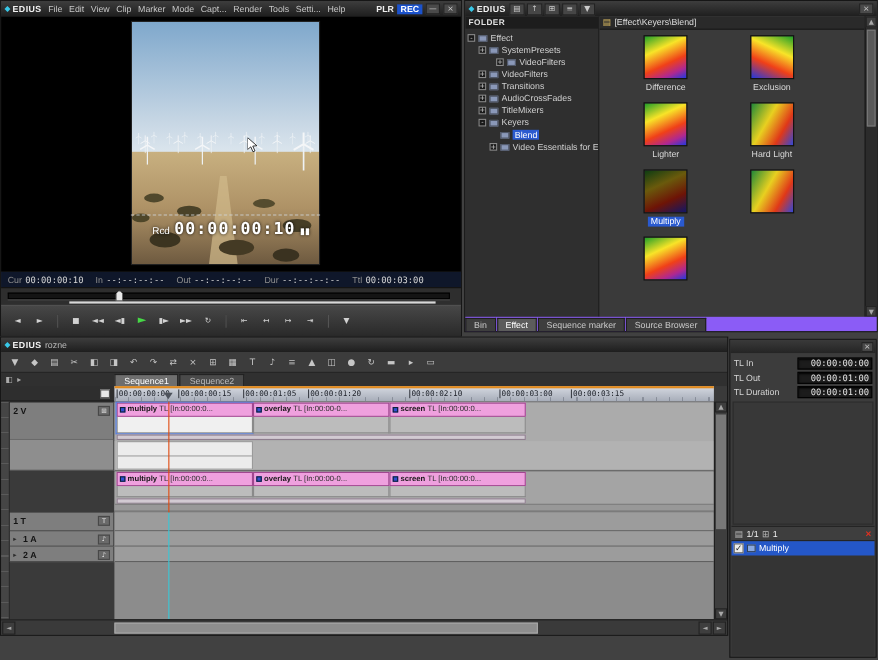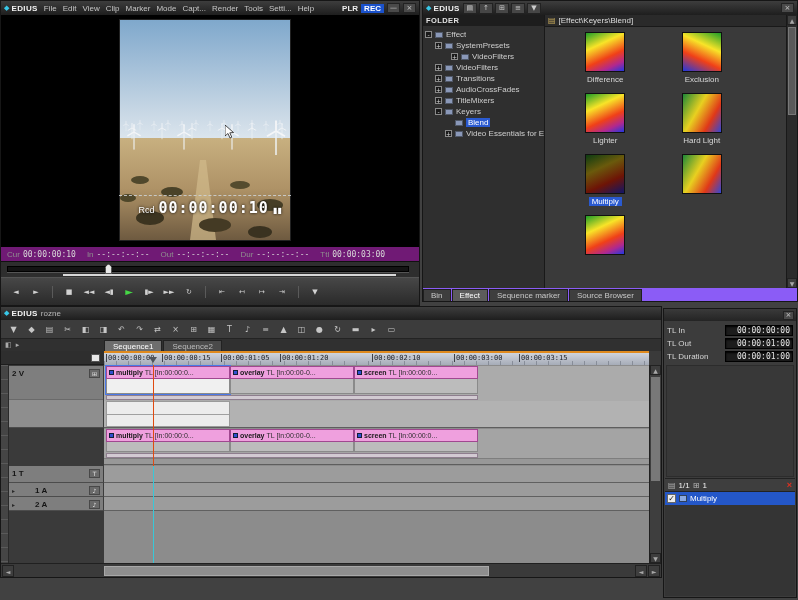--- a/index.html
+++ b/index.html
@@ -23,21 +23,21 @@
 
 #player{left:0;top:0;width:420px;height:306px;display:flex;flex-direction:column;}
 .video-area{position:relative;height:232px;background:#000;overflow:hidden;}
 .vframe{position:absolute;left:118px;top:4px;width:172px;height:222px;border:1px solid #222;}
 .dashline{position:absolute;left:118px;width:172px;top:180px;border-top:1px dashed #cfd4d8;opacity:.85;}
 .tc-ovl{position:absolute;left:0;right:0;top:184px;display:flex;justify-content:center;align-items:baseline;gap:4px;color:#fff;text-shadow:0 0 3px rgba(0,0,0,.95);}
 .tc-lab{font-size:9px;}
 .tc-val{font-size:15px;font-weight:bold;letter-spacing:1px;}
 .tc-pause{font-size:8px;}
 .cursor{position:absolute;left:224px;top:110px;}
-.inforow{height:14px;background:#701a75;display:flex;align-items:center;padding:0 6px;}
+.inforow{height:14px;background:#0f172a;display:flex;align-items:center;padding:0 6px;}
 .ipair{display:flex;gap:3px;margin-right:11px;align-items:baseline;}
 .il{color:#8f8f8f;font-size:8px;}
 .iv{color:#d8d8d8;font-size:8px;}
 .scrub{position:relative;height:16px;background:#2e2e2e;border-top:1px solid #111;}
 .groove{position:absolute;left:6px;right:10px;top:4px;height:6px;background:#141414;border:1px solid #000;box-shadow:0 1px 0 #555;}
 .thumbmark{position:absolute;left:104px;top:2px;width:7px;height:10px;background:#e8e8e8;border:1px solid #555;clip-path:polygon(50% 0,100% 35%,100% 100%,0 100%,0 35%);}
 .range-line{position:absolute;left:62px;width:333px;bottom:1px;height:2px;background:#d8d8d8;}
 .transport{height:28px;background:linear-gradient(#474747,#2a2a2a);display:flex;align-items:center;padding:0 6px;gap:2px;border-top:1px solid #555;}
 .tpb{min-width:18px;height:13px;display:flex;align-items:center;justify-content:center;color:#d2d2d2;font-size:7px;background:transparent;border:0;font-family:"DejaVu Sans",sans-serif;}
 .tpb.play{color:#46d846;font-size:10px;}
@@ -87,21 +87,21 @@
 .tmain{position:absolute;left:0;right:0;top:44px;bottom:14px;overflow:hidden;}
 .corner{position:absolute;left:0;top:0;width:103px;height:14px;background:#2e2e2e;border-bottom:1px solid #1d1d1d;}
 .cornerbox{position:absolute;right:4px;top:3px;width:9px;height:8px;background:#e8e8e8;border:1px solid #555;}
 .ruler{position:absolute;left:103px;right:12px;top:0;height:14px;background:linear-gradient(#d6dae2,#a6acb8);overflow:hidden;}
 .rangebar{position:absolute;left:0;right:0;top:0;height:2px;background:#e08a1e;}
 .ticks{position:absolute;left:0;right:0;bottom:0;height:4px;background:repeating-linear-gradient(90deg,#7e8490 0 1px,transparent 1px 12px);opacity:.8;}
 .rlab{position:absolute;top:3px;font-size:7px;color:#20242c;border-left:1px solid #3c4048;padding-left:1px;white-space:nowrap;}
 .phead-top{position:absolute;left:45px;top:6px;width:0;height:0;border-left:4px solid transparent;border-right:4px solid transparent;border-top:6px solid #4e535c;}
 .lstrip{position:absolute;left:0;top:14px;bottom:0;width:8px;background:#454545;border-right:1px solid #292929;background-image:repeating-linear-gradient(180deg,#5a5a5a 0 1px,transparent 1px 14px);}
 .thdr{position:absolute;left:8px;width:95px;background:#7e7e7e;border-bottom:1px solid #4c4c4c;border-right:1px solid #3c3c3c;overflow:hidden;}
-.trow1{display:flex;align-items:center;height:14px;padding:0 3px;gap:20px;}
+.trow1{display:flex;align-items:center;height:14px;padding:0 3px;gap:6px;}
 .tname{font-size:8px;font-weight:bold;color:#141414;}
 .hicon{width:11px;height:9px;background:#6a6a6a;border:1px solid #484848;color:#e0e0e0;font-size:6px;display:flex;align-items:center;justify-content:center;font-family:"DejaVu Sans",sans-serif;}
 .push{margin-left:auto;}
 .hsub{position:absolute;left:0;right:0;bottom:0;background:#8e8e8e;border-top:1px solid #6a6a6a;}
 .texp{color:#2a2a2a;font-size:6px;font-family:"DejaVu Sans",sans-serif;}
 .tracks{position:absolute;left:103px;right:12px;top:14px;bottom:0;background:#8c8c8c;overflow:hidden;}
 .trk{position:absolute;left:0;right:0;}
 .t2v{top:1px;height:62px;background:#ababab;border-bottom:1px solid #5e5e5e;}
 .t1va{top:64px;height:36px;background:#a4a4a4;border-bottom:1px solid #5e5e5e;}
 .t1t{top:101px;height:17px;background:#9c9c9c;border-bottom:1px solid #606060;}

